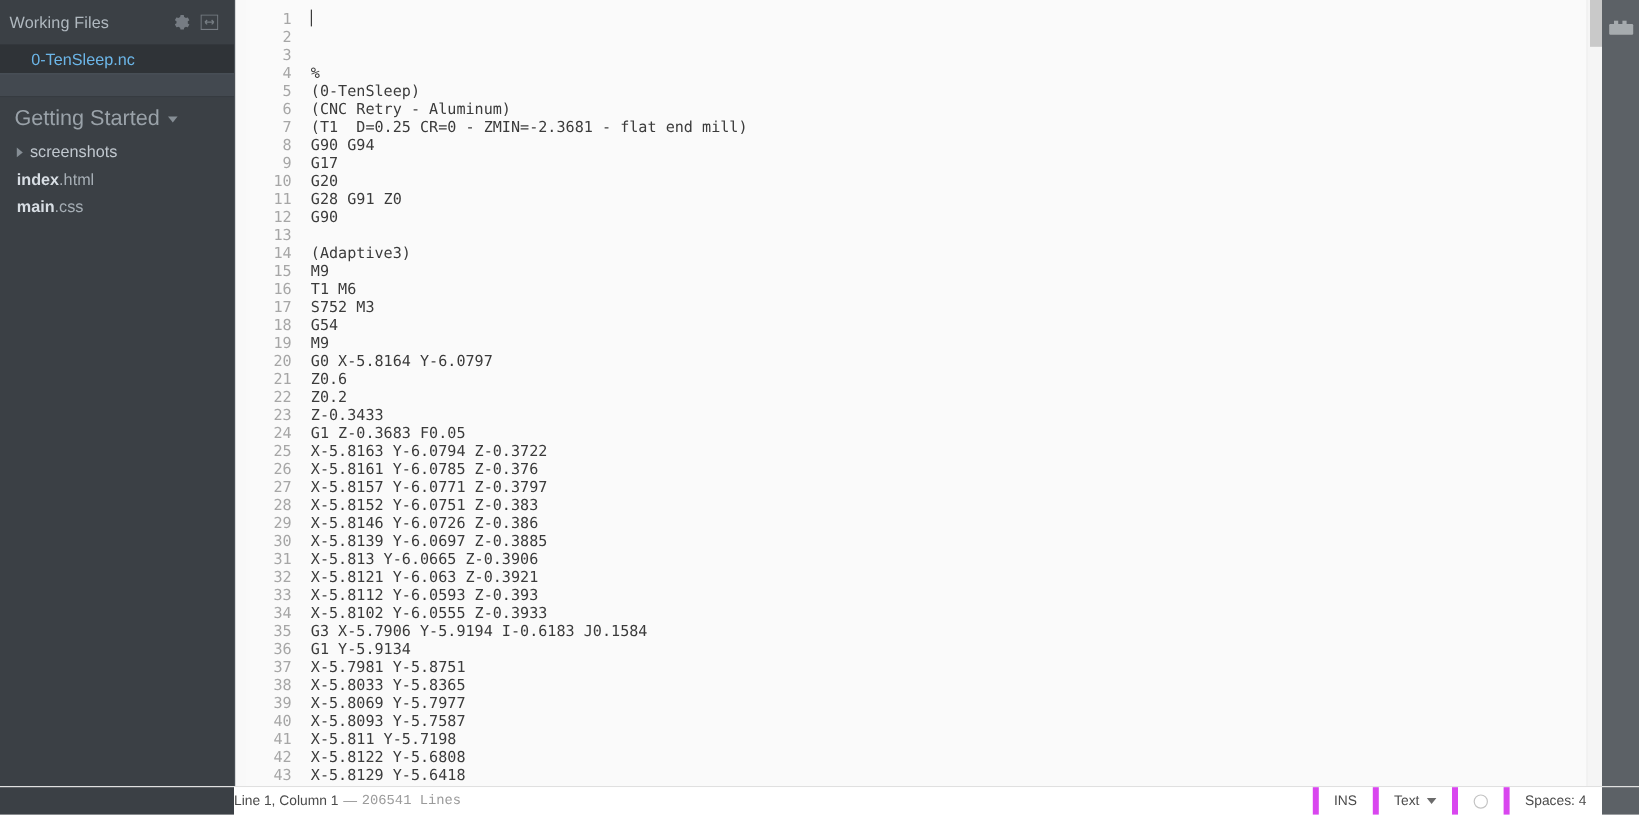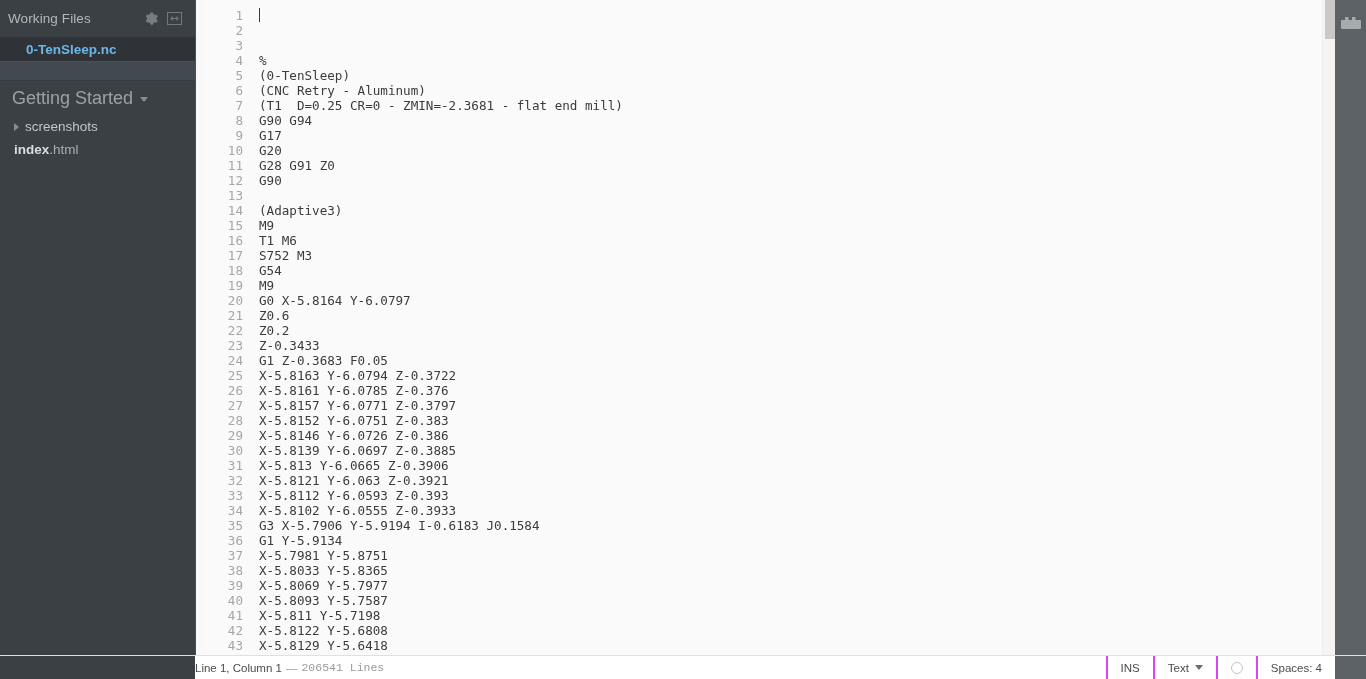--- a/index.html
+++ b/index.html
@@ -62,21 +62,21 @@
     height: 24px;
     display: flex;
     align-items: center;
     padding-left: 26px;
     font-size: 13.5px;
   }
   .wf-item.selected {
     background: #2f3337;
   }
   .wf-item.selected .wf-label { color: #6cb6e8; }
-  .wf-label { color: #c5ccd3; font-weight: bold; }
+  .wf-label { color: #c5ccd3; }
 
   .wf-spacer {
     height: 20px;
     background: #434950;
     border-top: 1px solid #4a5158;
     border-bottom: 1px solid #363b40;
   }
 
   .project-header {
     height: 30px;
@@ -245,21 +245,21 @@
   .sb-right {
     display: flex;
     align-items: stretch;
     background: #ffffff;
   }
   .sb-cell {
     display: flex;
     align-items: center;
     justify-content: center;
     padding: 0 13px;
-    border-left: 2px solid #d946ef;
+    border-left: 5px solid #d946ef;
     color: #4b4b4b;
     white-space: nowrap;
   }
   .sb-cell .mini-caret {
     display: inline-block;
     margin-left: 6px;
     width: 0; height: 0;
     border-left: 4px solid transparent;
     border-right: 4px solid transparent;
     border-top: 5px solid #6b6b6b;
@@ -321,20 +321,24 @@
         <div class="tree-item">
           <span class="caret-right"></span>
           <span class="dir-name">screenshots</span>
         </div>
 
         <div class="tree-item is-file">
           <span class="fname-base">index</span>
             <span class="fname-ext">.html</span>
         </div>
 
+        <div class="tree-item is-file">
+          <span class="fname-base">main</span>
+            <span class="fname-ext">.css</span>
+        </div>
 
       </div>
     </div>
 
     <div class="editor-pane">
       <div class="editor-leftedge"></div>
 
       <div class="editor-scroll">
         <div class="gutter" id="gutter">
             <div>1</div>

